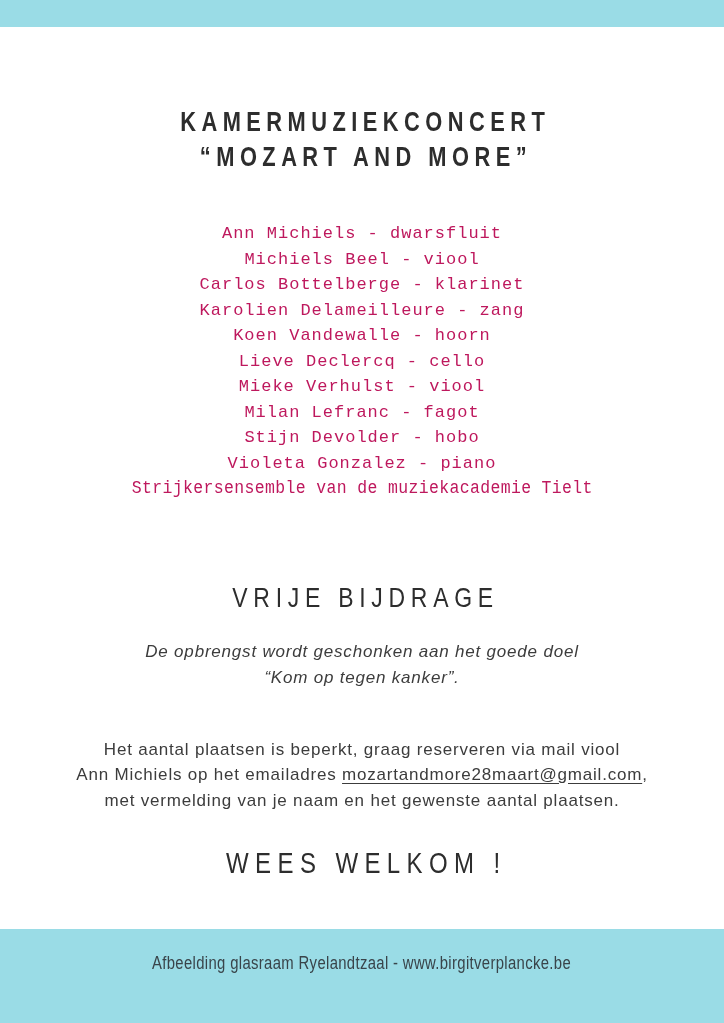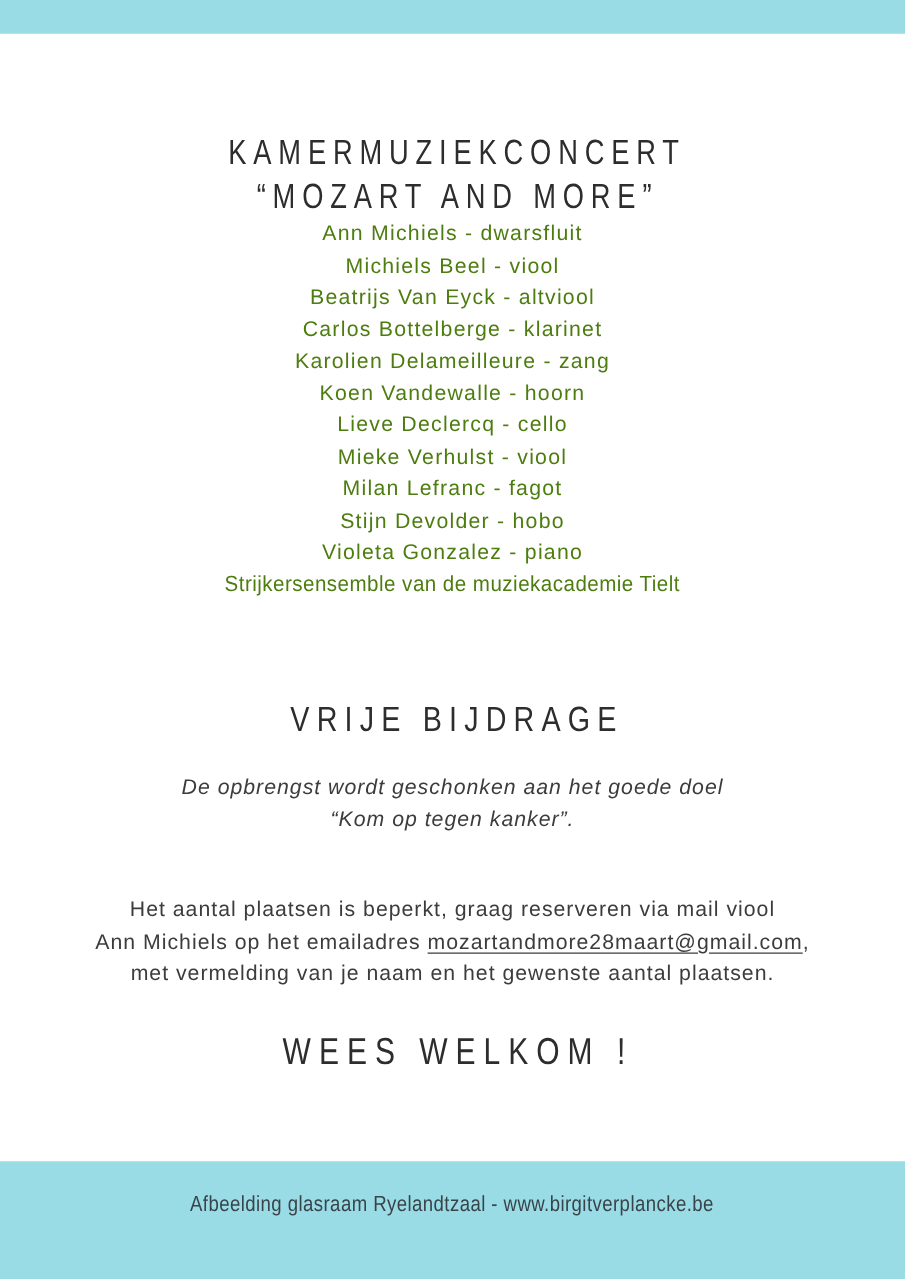--- a/index.html
+++ b/index.html
@@ -42,29 +42,31 @@
   .semi-condensed {
     display: inline-block;
     transform: scaleX(0.9);
     transform-origin: 50% 50%;
     white-space: nowrap;
   }
   .title {
     margin: 77px 0 0 0;
     font-size: 28px;
     line-height: 35px;
-    font-weight: normal;
+    font-weight: bold;
     color: #2d2d2d;
   }
   .title .condensed { letter-spacing: 7px; margin-right: -7px; }
   .performers {
+    margin-top: 47px;
     font-size: 17px;
     line-height: 25.5px;
     letter-spacing: 1px;
-    color: #4d7c0f;
+    color: #be185d;
+    font-family: Liberation Mono, monospace;
   }
   .performers .ensemble { letter-spacing: 0.4px; }
   .performers .ensemble .semi-condensed { transform: scaleX(0.94); font-size: 17.5px; }
   .section-heading {
     margin: 5px;
     font-size: 28px;
     line-height: 34px;
     font-weight: normal;
     color: #2d2d2d;
   }
@@ -104,21 +106,20 @@
   <div class="content">
 
     <h1 class="title">
       <span class="condensed">KAMERMUZIEKCONCERT</span><br>
       <span class="condensed">“MOZART AND MORE”</span>
     </h1>
 
     <div class="performers">
       <div>Ann Michiels - dwarsfluit</div>
       <div>Michiels Beel - viool</div>
-      <div>Beatrijs Van Eyck - altviool</div>
       <div>Carlos Bottelberge - klarinet</div>
       <div>Karolien Delameilleure - zang</div>
       <div>Koen Vandewalle - hoorn</div>
       <div>Lieve Declercq - cello</div>
       <div>Mieke Verhulst - viool</div>
       <div>Milan Lefranc - fagot</div>
       <div>Stijn Devolder - hobo</div>
       <div>Violeta Gonzalez - piano</div>
       <div class="ensemble">
         <span class="semi-condensed">Strijkersensemble van de muziekacademie Tielt</span>

